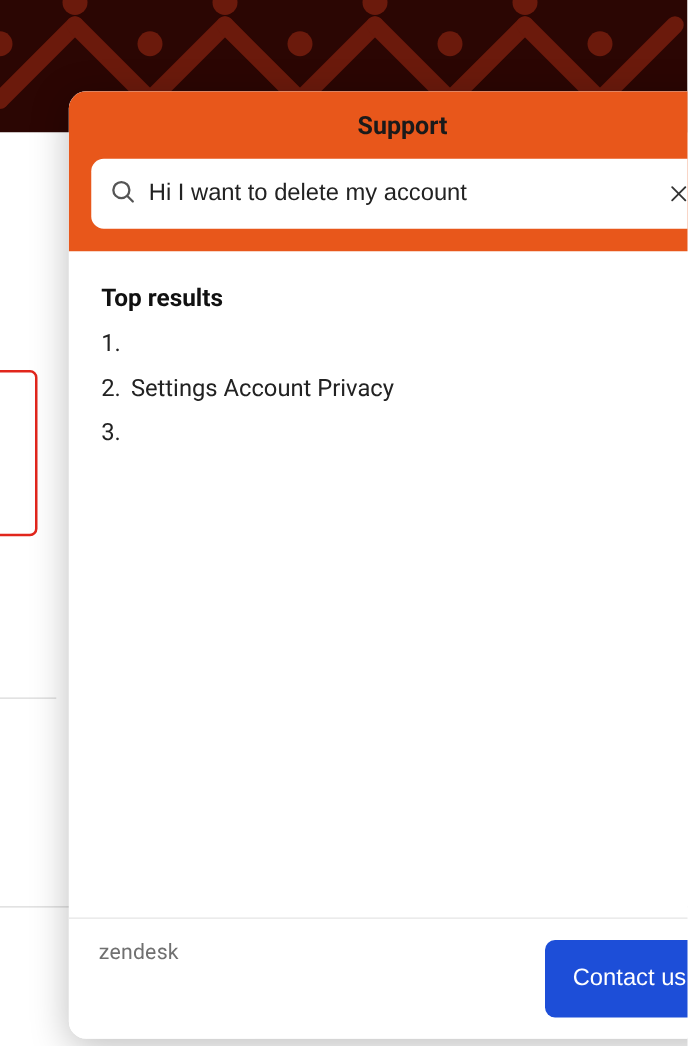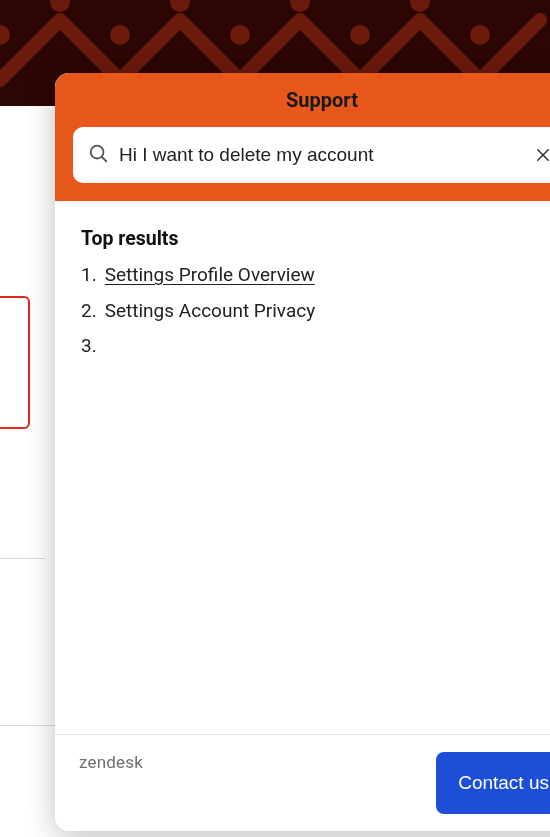--- a/index.html
+++ b/index.html
@@ -175,21 +175,20 @@
           </svg>
       </button>
     </div>
   </div>
 
   <div class="widget-body">
     <div class="results-title">Top results</div>
     <ol class="results-list">
       <li class="active">
         <span class="num">1.</span>
-        <span class="label">Settings Profile Overview</span>
       </li>
       <li>
         <span class="num">2.</span>
         <span class="label">Settings Account Privacy</span>
       </li>
       <li>
         <span class="num">3.</span>
       </li>
     </ol>
   </div>

